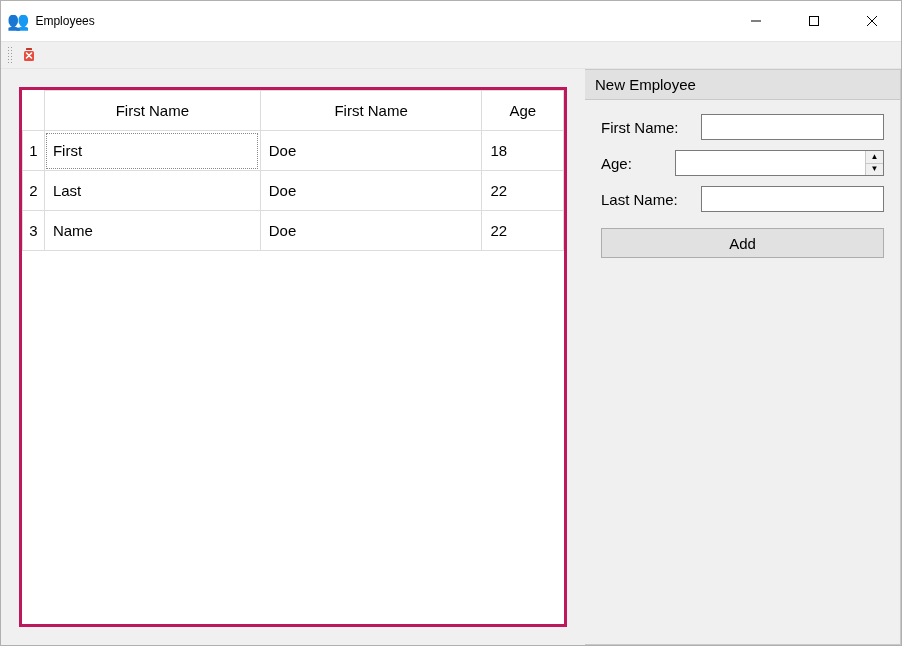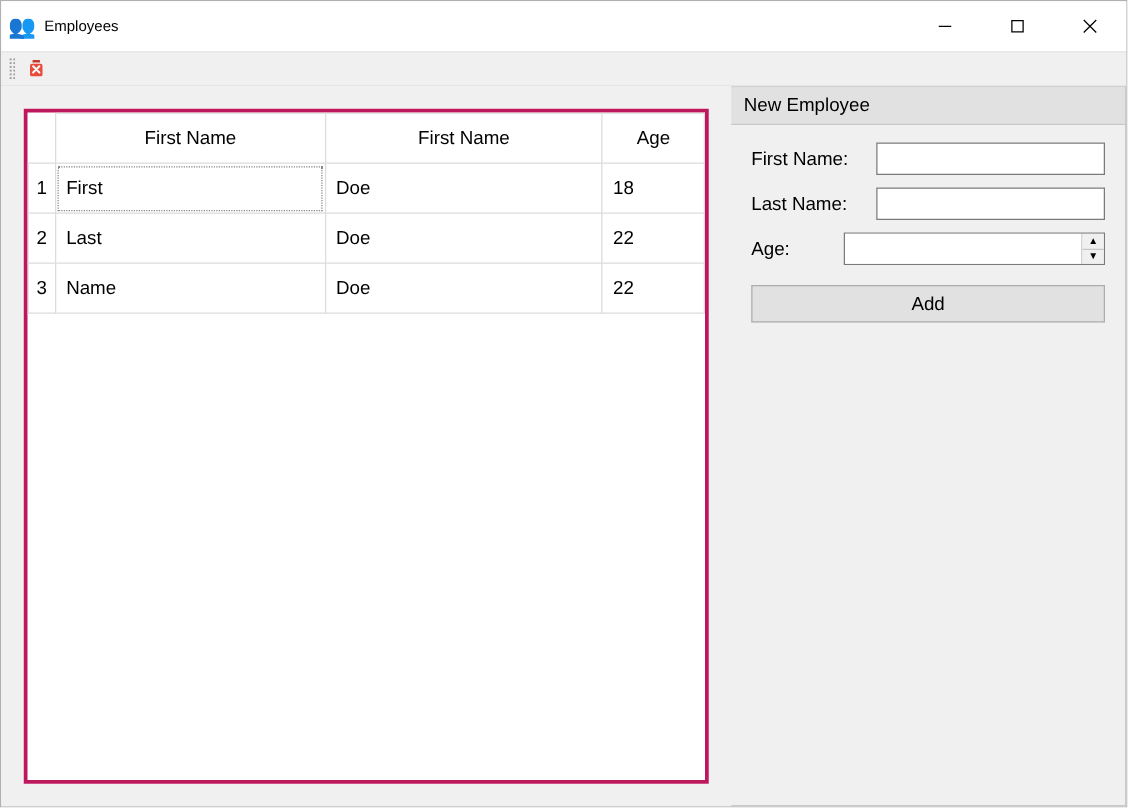--- a/index.html
+++ b/index.html
@@ -231,40 +231,40 @@
           </tr>
         </tbody>
       </table>
     </div>
 
     <div class="side">
       <div class="side-header">New Employee</div>
       <div class="form">
         <div class="form-row">
           <label>First Name:</label>
-          <div class="control">
-            <input class="txt" type="text" value="" style="">
-          </div>
-        </div>
-        <div class="form-row">
-          <label>Last Name:</label>
           <div class="control">
             <input class="txt" type="text" value="" style="">
           </div>
         </div>
         <div class="form-row">
           <label>Age:</label>
           <div class="control">
             <div class="spin-wrap">
               <input type="text" value="" style="">
               <div class="spin-btns">
                 <div>▲</div>
                 <div>▼</div>
               </div>
             </div>
           </div>
         </div>
+        <div class="form-row">
+          <label>Last Name:</label>
+          <div class="control">
+            <input class="txt" type="text" value="" style="">
+          </div>
+        </div>
       </div>
       <button class="add-btn">Add</button>
     </div>
 
   </div>
 </div>
 
 </body></html>

